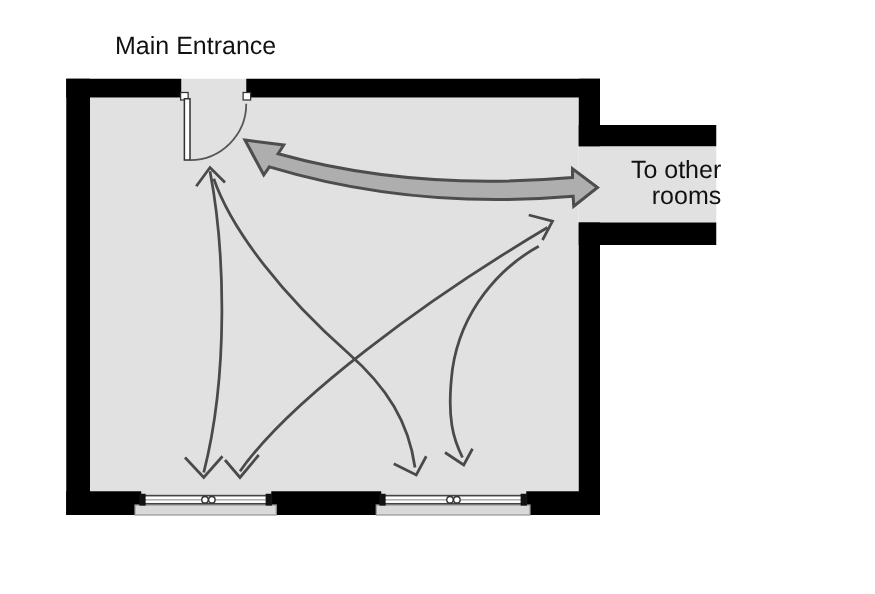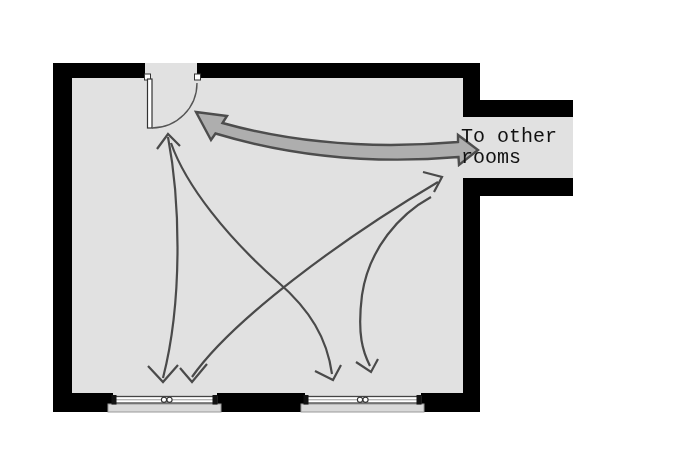--- a/index.html
+++ b/index.html
@@ -1,21 +1,21 @@
 <!DOCTYPE html>
 <html><head>
 <meta charset="utf-8">
 <style>
   html,body{margin:0;padding:0;background:#fff;}
   .canvas{position:relative;width:700px;height:475px;overflow:hidden;
           font-family:"Liberation Sans",sans-serif;}
   .canvas svg{position:absolute;left:0;top:0;}
   .label{position:absolute;color:#111;font-size:20px;line-height:21px;}
   .label-entrance{left:92px;top:27px;white-space:nowrap;}
-  .label-corridor{left:461px;top:126px;width:116px;text-align:left;font-family:Liberation Mono, monospace;}
+  .label-corridor{left:461px;top:126px;width:116px;text-align:right;}
 </style>
 </head>
 <body>
 
 <div class="canvas">
   <svg width="700" height="475" viewBox="0 0 700 475">
 
     <rect x="0" y="0" width="700" height="475" fill="#ffffff"></rect>
 
     <g fill="#e1e1e1">
@@ -81,14 +81,15 @@
 
       <path d="M 431,197 C 400,214 369,248 362,295 C 357,335 363,352 370,366"></path>
       <path d="M 356,362 L 371,372 L 378,359"></path>
     </g>
 
     <g stroke="#4d4d4d">
       <path d="M 196,112 L 227,116 L 222.5,123 Q 330,153 458,142 L 458,135 L 478,150 L 459,165 L 458.5,157 Q 330,168 215.5,133.5 L 211,140 Z" stroke-width="2.4" stroke-linejoin="miter" fill="#aeaeae"></path>
     </g>
   </svg>
 
+  <div class="label label-entrance">Main Entrance</div>
   <div class="label label-corridor">To other rooms</div>
 </div>
 
 </body></html>

